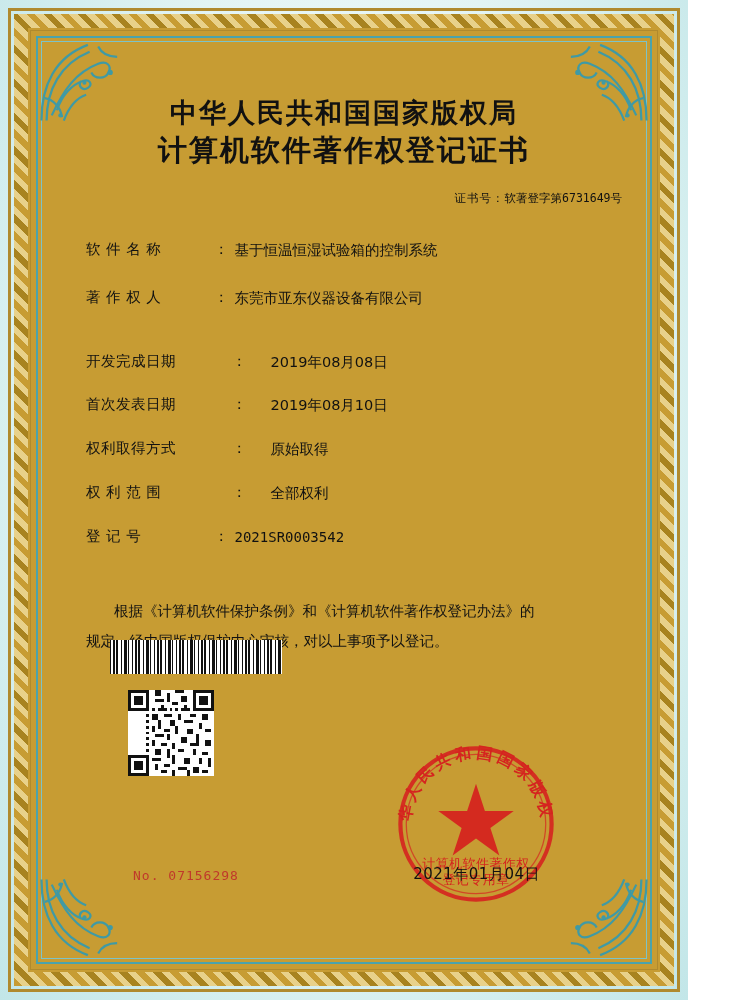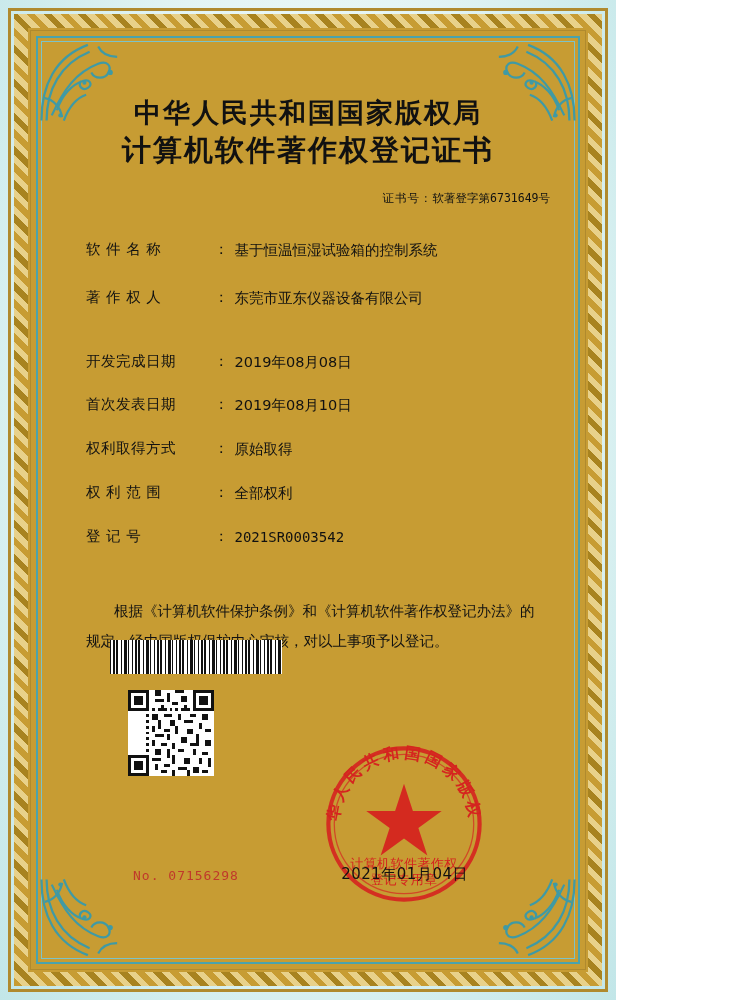--- a/index.html
+++ b/index.html
@@ -9,21 +9,21 @@
   body {
     width: 730px;
     height: 1000px;
     font-family: "DejaVu Sans", sans-serif;
     background: #ffffff;
     overflow: hidden;
   }
 
   .certificate {
     position: relative;
-    width: 616px;
+    width: 688px;
     height: 1000px;
     box-sizing: border-box;
     background:
       radial-gradient(ellipse at 50% 42%, #ffffff 0%, #f3fbfb 30%, #e2f4f4 58%, #cfeced 80%, #c2e6e8 100%);
     overflow: hidden;
   }
 
   
   .border-outer {
     position: absolute;
@@ -144,21 +144,21 @@
     font-size: 14.5px;
     color: #111;
     font-family: "DejaVu Sans", sans-serif;
     line-height: 1.5;
     padding-left: 6px;
   }
   .field-value.mono { font-family: "DejaVu Sans Mono", monospace; font-size: 14px; }
 
   .gap-lg { height: 40px; }
   .gap-md { height: 24px; }
-  .row-spaced { margin-bottom: 22px; }
+  .row-spaced { margin-bottom: 22px; gap: 18px; }
 
   .statement {
     margin-top: 48px;
     font-size: 14.5px;
     line-height: 2.1;
     color: #111;
     padding-left: 26px;
     padding-right: 6px;
     text-align: left;
   }

